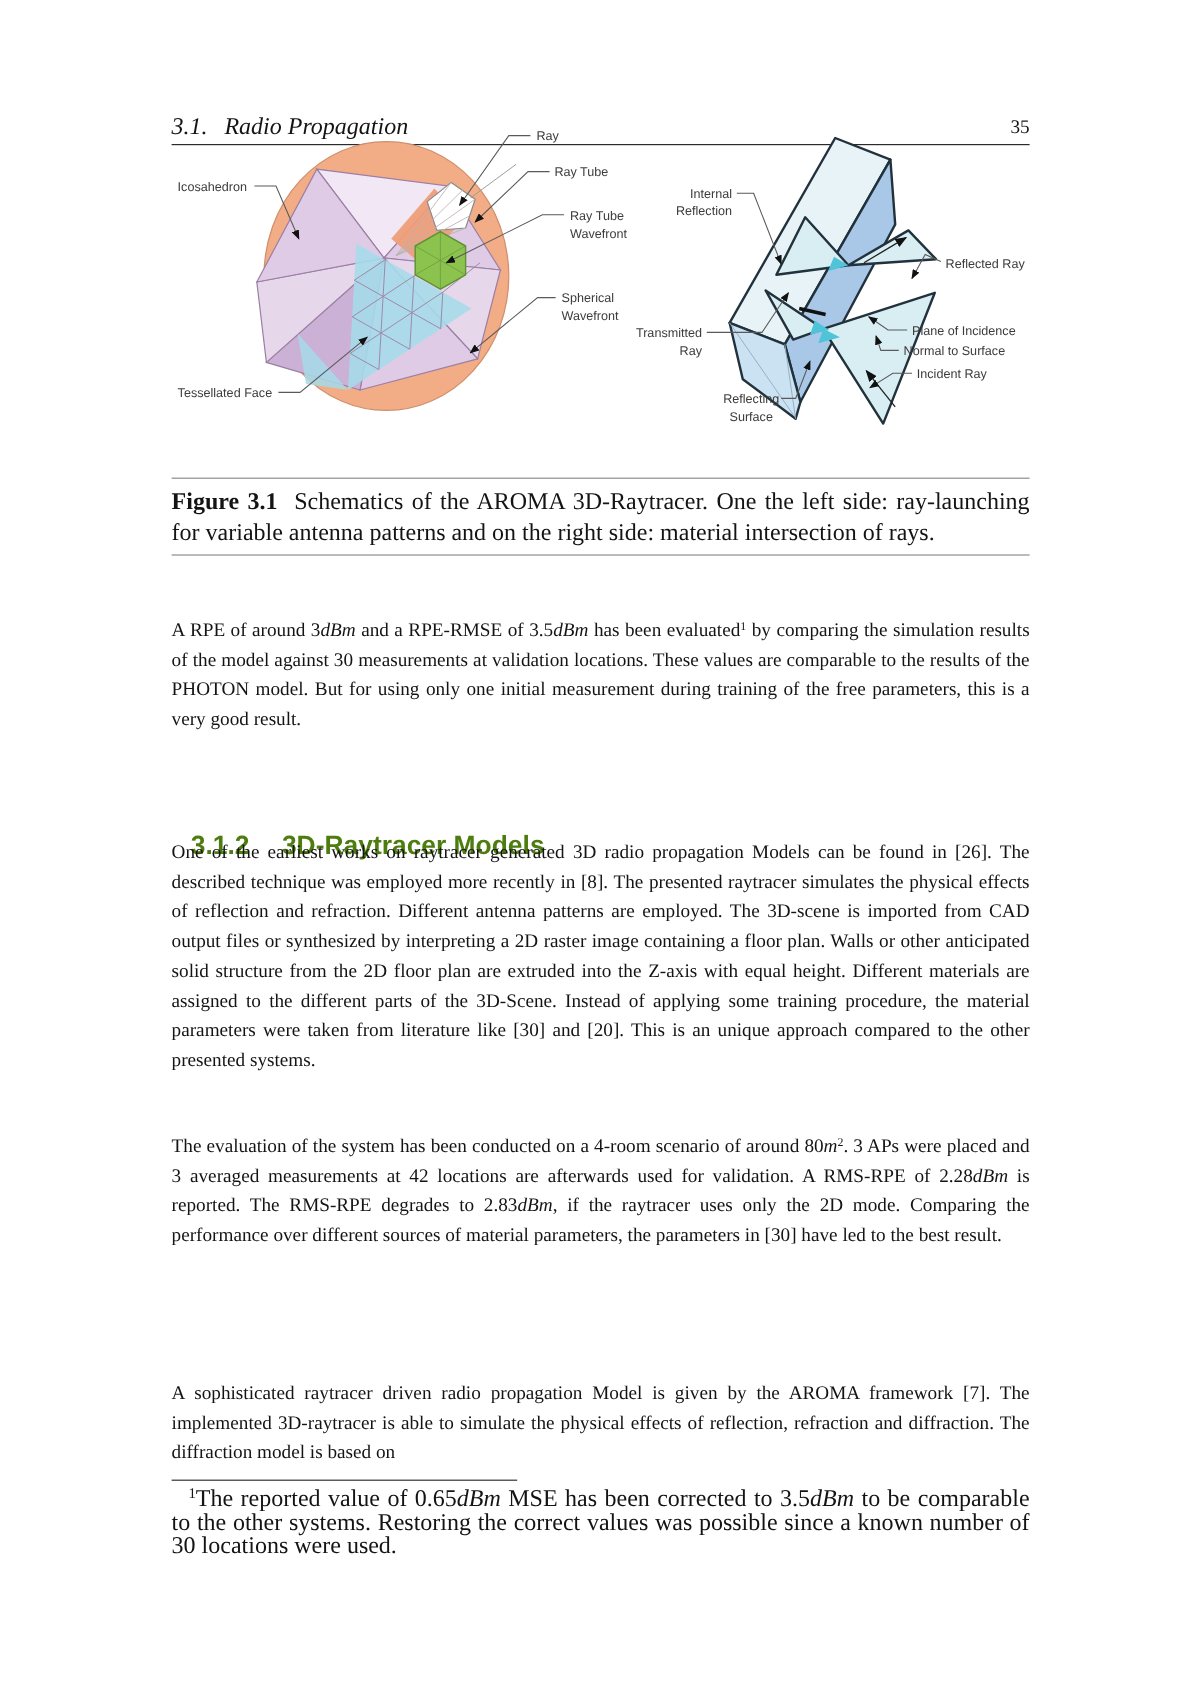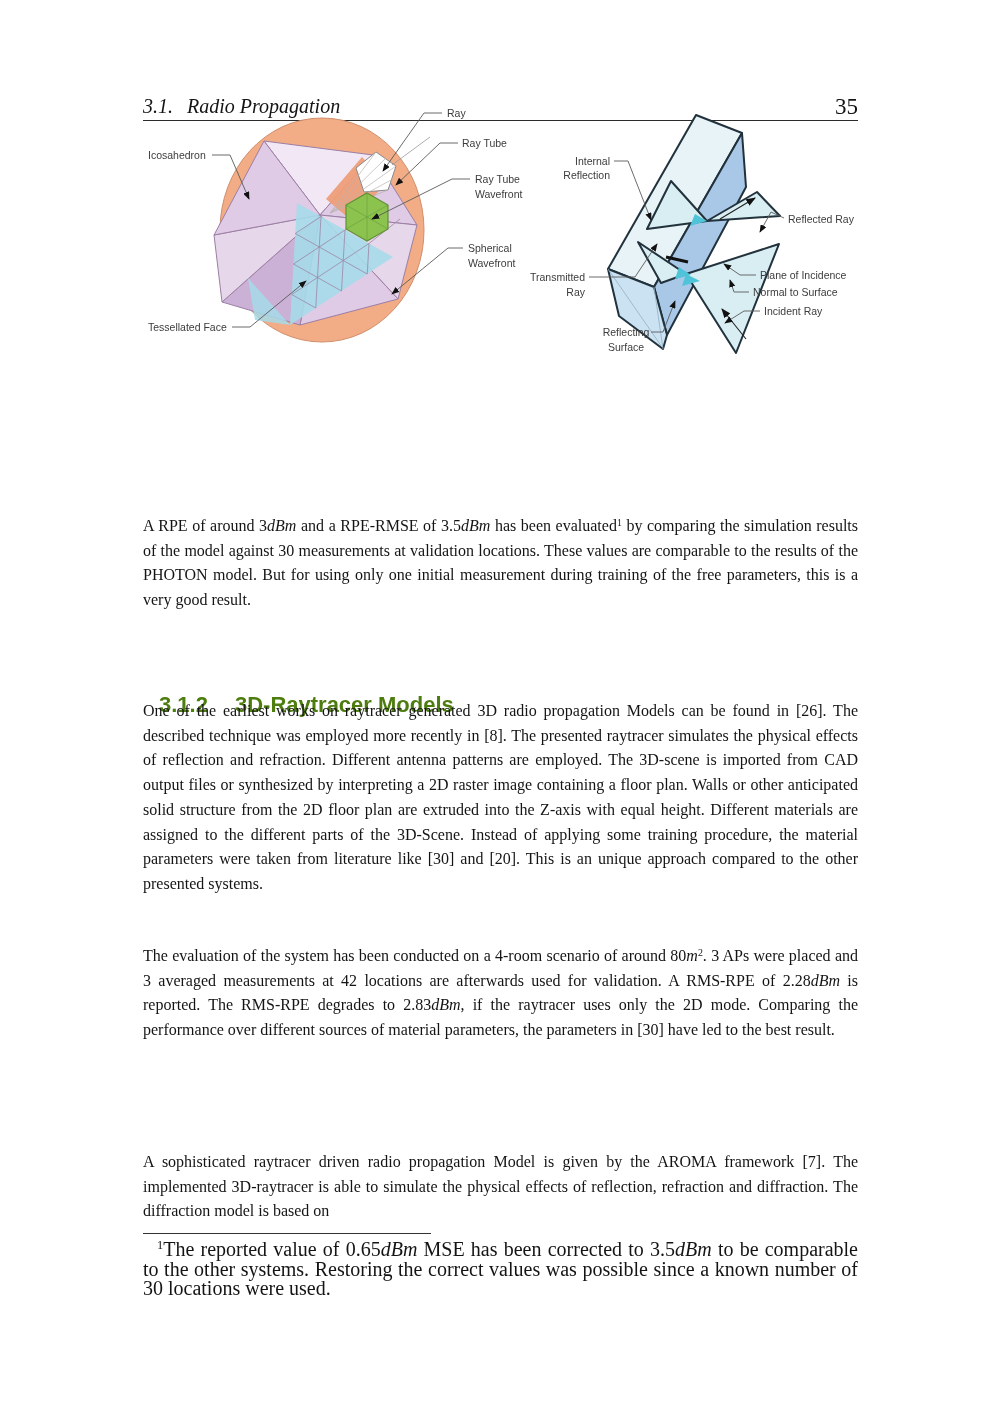--- a/index.html
+++ b/index.html
@@ -9,21 +9,21 @@
     overflow:hidden;
   }
   
   .hdr{
     position:absolute; left:143px; top:50px; width:715px; height:27px;
     border-bottom:1.4px solid #2b2b2b;
     display:flex; justify-content:space-between; align-items:center;
     font-size:20px; font-style:italic;margin-top:43px;
   }
   .hdr .sec{margin-right:14px;}
-  .hdr .pgnum{font-style:normal; font-size:23px;}
+  .hdr .pgnum{font-style:normal; font-size:16px;}
   
   .fig{position:absolute; left:130px; top:95px; width:740px; height:290px;}
   .fig svg{width:740px; height:290px; display:block;}
   .figlabel{
     font-family:"Liberation Sans","DejaVu Sans",sans-serif;
     font-size:10.5px; fill:var(--labelink);
   }
   
   .caption{
     position:absolute; left:143px; top:398px; width:715px;
@@ -207,20 +207,21 @@
           <text class="figlabel" x="623" y="201">Normal to Surface</text>
           <polyline class="leader" points="619,197 604,197 600,185" marker-end="url(#arw)"></polyline>
 
           <text class="figlabel" x="634" y="220">Incident Ray</text>
           <polyline class="leader" points="630,216 614,216 595,228" marker-end="url(#arw)"></polyline>
         </g>
       </g>
     </svg>
   </div>
 
+  <div class="caption"><span class="bf">Figure 3.1</span><span>&nbsp; Schematics of the AROMA 3D-Raytracer.  One the left side:  ray-launching for variable antenna patterns and on the right side: material intersection of rays.</span></div>
 
   <div class="para p1"><span>A RPE of around 3</span><span class="it">dBm</span><span> and a RPE-RMSE of 3.5</span><span class="it">dBm</span><span> has been evaluated</span><sup>1</sup><span> by comparing the simulation results of the model against 30 measurements at validation locations.  These values are comparable to the results of the PHOTON model.  But for using only one initial measurement during training of the free parameters, this is a very good result.</span></div>
 
   <h2 class="heading">
     <span class="num">3.1.2</span><span>3D-Raytracer Models</span>
   </h2>
 
   <div class="para p2"><span>One of the earliest works on raytracer generated 3D radio propagation Models can be found in [26].  The described technique was employed more recently in [8].  The presented raytracer simulates the physical effects of reflection and refraction.  Different antenna patterns are employed.  The 3D-scene is imported from CAD output files or synthesized by interpreting a 2D raster image containing a floor plan.  Walls or other anticipated solid structure from the 2D floor plan are extruded into the Z-axis with equal height.  Different materials are assigned to the different parts of the 3D-Scene.  Instead of applying some training procedure, the material parameters were taken from literature like [30] and [20].  This is an unique approach compared to the other presented systems.</span></div>
   <div class="para p3"><span>The evaluation of the system has been conducted on a 4-room scenario of around 80</span><span class="it">m</span><sup>2</sup><span>.  3 APs were placed and 3 averaged measurements at 42 locations are afterwards used for validation.  A RMS-RPE of 2.28</span><span class="it">dBm</span><span> is reported.  The RMS-RPE degrades to 2.83</span><span class="it">dBm</span><span>, if the raytracer uses only the 2D mode.  Comparing the performance over different sources of material parameters, the parameters in [30] have led to the best result.</span></div>
   <div class="para p4"><span>A sophisticated raytracer driven radio propagation Model is given by the AROMA framework [7].  The implemented 3D-raytracer is able to simulate the physical effects of reflection, refraction and diffraction.  The diffraction model is based on</span></div>

